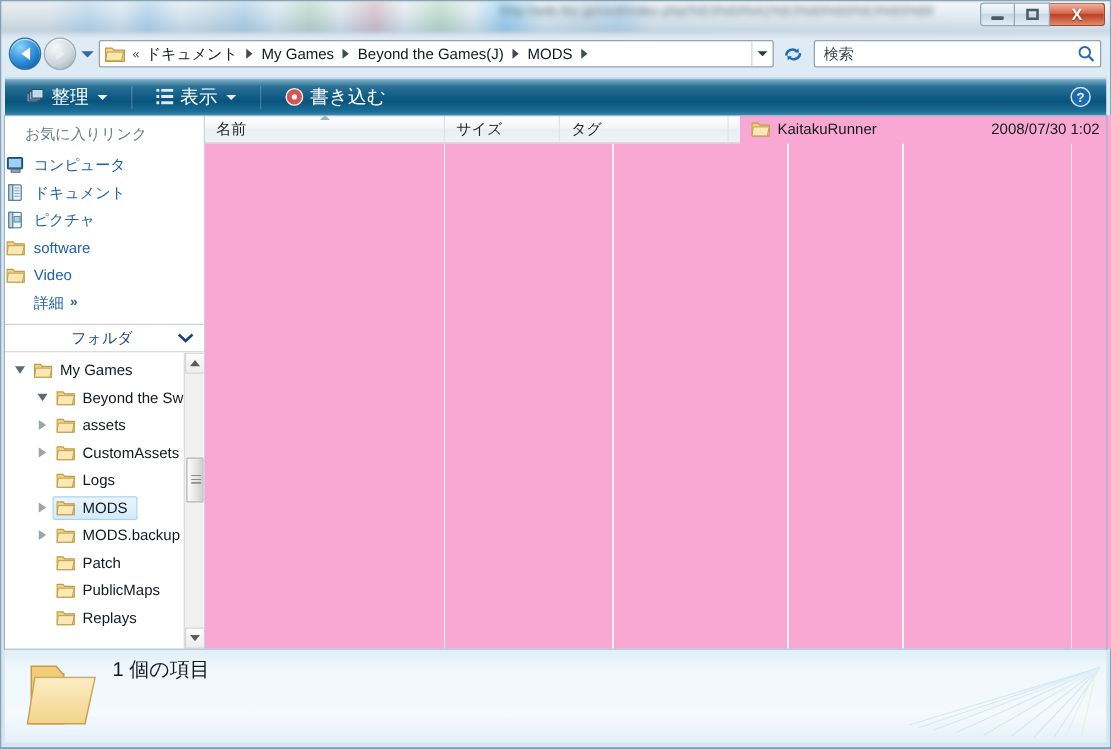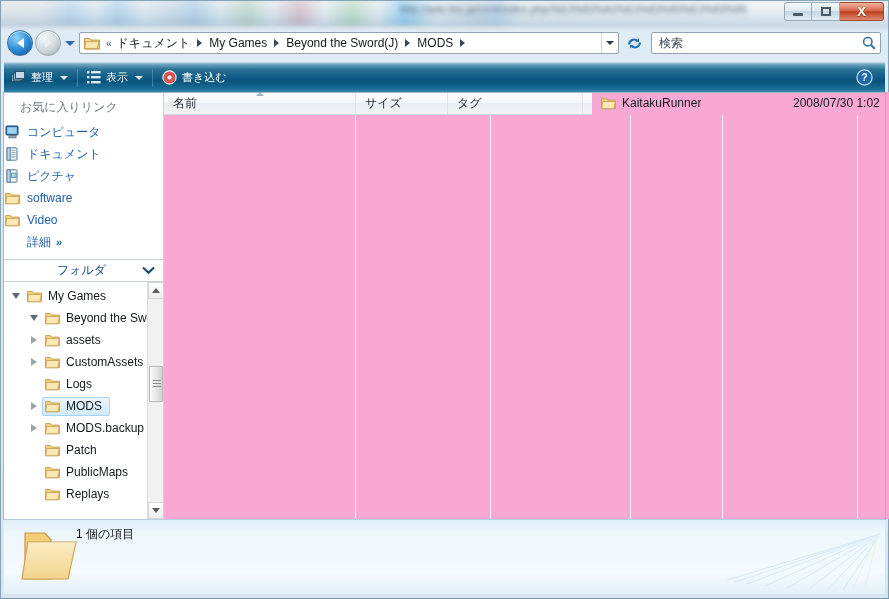--- a/index.html
+++ b/index.html
@@ -177,21 +177,21 @@
     position: absolute;
     left: 4px; top: 62px; width: 881px; height: 30px;
     background: linear-gradient(180deg,
        #9dc2d6 0%, #6fa4c0 5%, #2a7094 22%, #0d5b85 52%,
        #0a537b 62%, #1a6e97 90%, #3b88ac 100%);
     border-top: 1px solid #b6d3e2;
     display: flex; align-items: center;
   }
   .tb-item {
     display: flex; align-items: center; height: 30px;
-    padding: 0 7px; color: #ffffff; font-size: 11px; white-space: nowrap;
+    padding: 0 17px; color: #ffffff; font-size: 15px; white-space: nowrap;
   }
   .tb-item .lbl { margin-left: 5px; }
   .tb-caret {
     margin-left: 7px;
     width:0;height:0;border-left:4px solid transparent;border-right:4px solid transparent;border-top:4px solid #e6f2f8;
   }
   .tb-sep { width: 1px; height: 18px; background: rgba(255,255,255,.22); margin: 0 2px; }
   #tb-spacer { flex: 1 1 auto; }
   #help-btn { padding-right: 12px; display:flex; align-items:center; height:30px; }
 
@@ -336,22 +336,22 @@
   
   #statusbar {
     position: absolute;
     left: 4px; top: 519px; width: 881px; height: 75px;
     background: linear-gradient(180deg,#dfeef8 0%,#eef7fc 18%,#f4fafd 70%,#e4f0f8 100%);
     border-top: 1px solid #b9cedc;
     overflow: hidden;
   }
   #status-icon { position: absolute; left: 16px; top: 6px; }
   #status-text {
-    position: absolute; left: 72px; top: 6px;
-    font-size: 12px; color: #12181d;
+    position: absolute; left: 86px; top: 6px;
+    font-size: 16px; color: #12181d;
   }
   #aero-rays { position: absolute; right: 0; bottom: 0; opacity: .85; }
 
   
   #frame-inner {
     position: absolute; left: 3px; top: 92px; width: 883px; height: 428px;
     border: 1px solid #9fb6c5; pointer-events: none;
   }
 </style>
 </head>
@@ -397,21 +397,21 @@
         <path d="M1.6 5.6h13.2l-1.5 7H0.6z" fill="#fbe7ae" stroke="#bf9a4a" stroke-width=".8"></path>
       </svg>
       <span class="crumb-chev">«</span>
 
       <span class="crumb">ドキュメント</span>
       <span class="crumb-sep"></span>
 
       <span class="crumb">My Games</span>
       <span class="crumb-sep"></span>
 
-      <span class="crumb">Beyond the Sword(J)</span>
+      <span class="crumb">Beyond the Games(J)</span>
       <span class="crumb-sep"></span>
 
       <span class="crumb">MODS</span>
       <span class="crumb-sep"></span>
 
       <span id="addr-spacer"></span>
 
       <span id="addr-drop">
         <span class="caret-dn"></span>
       </span>

